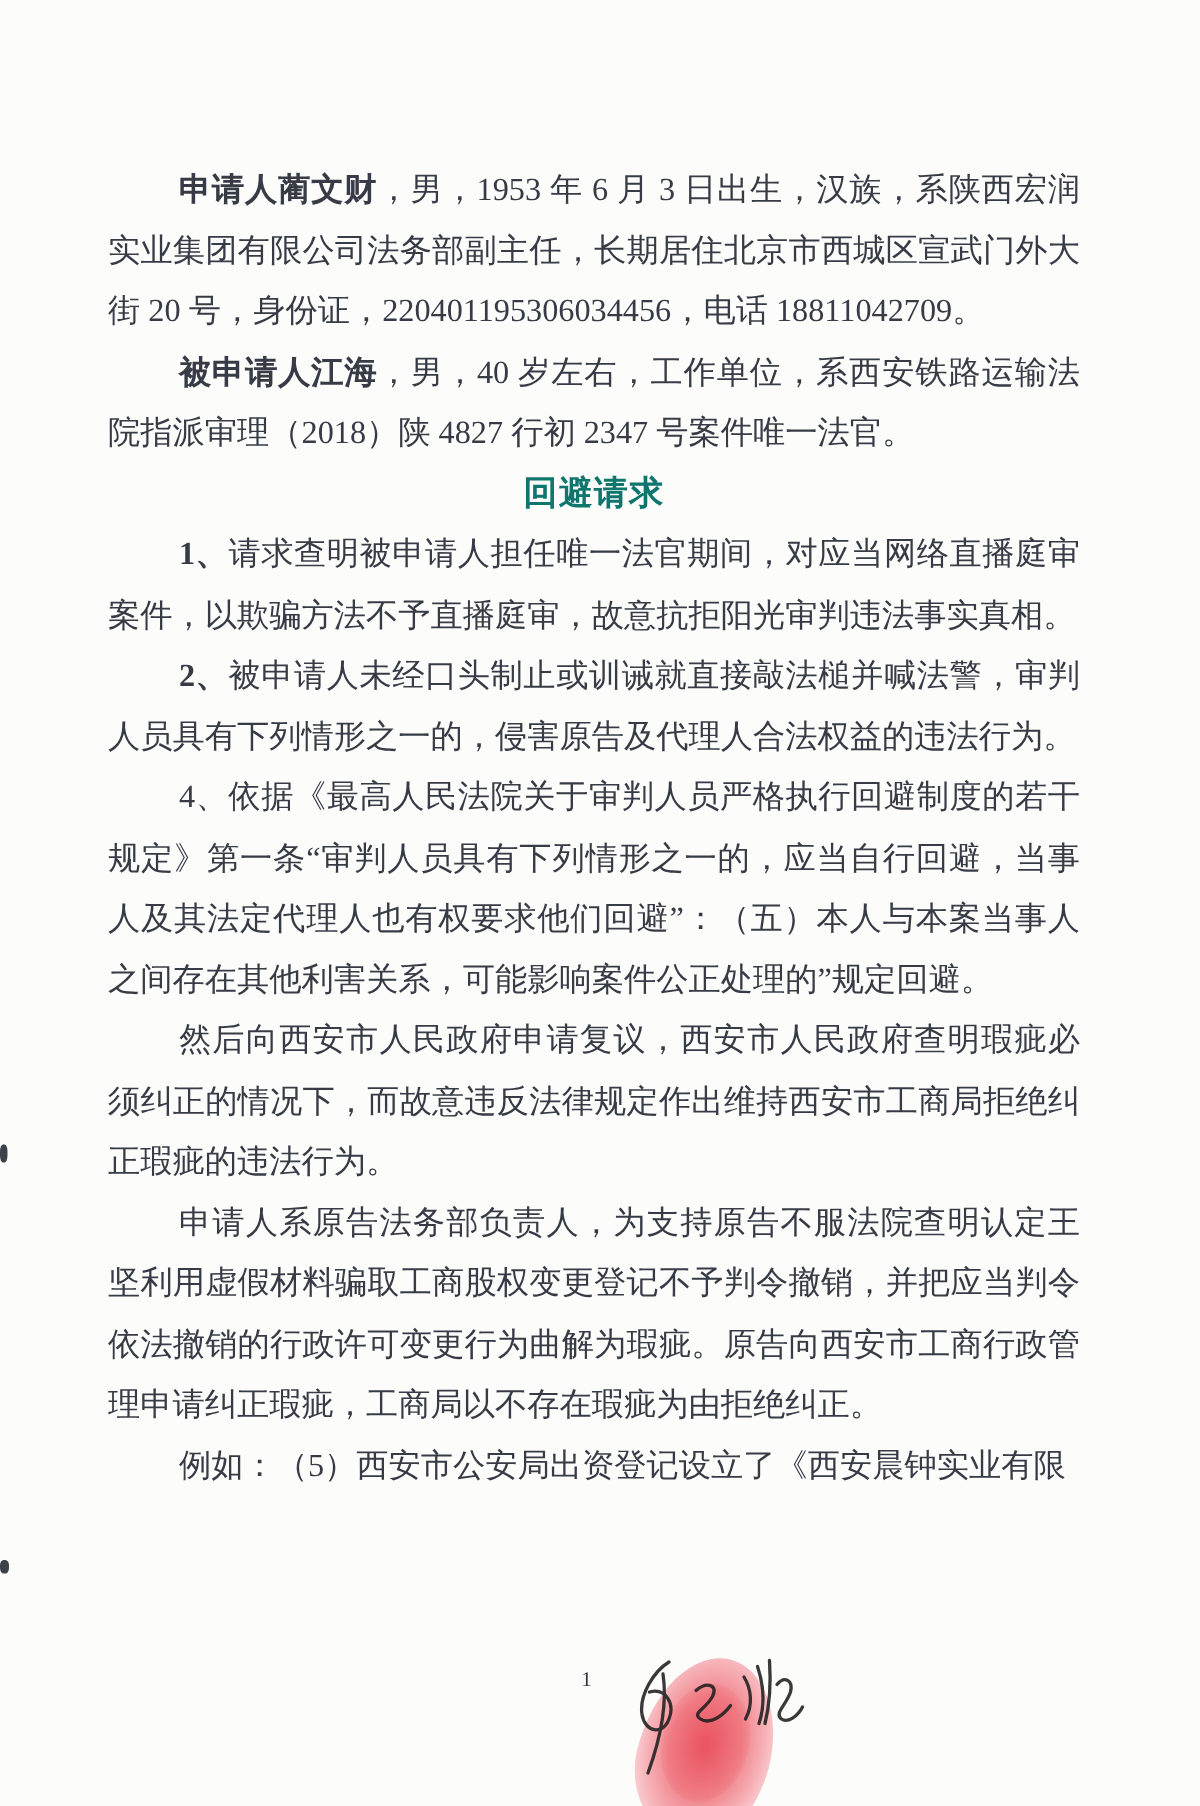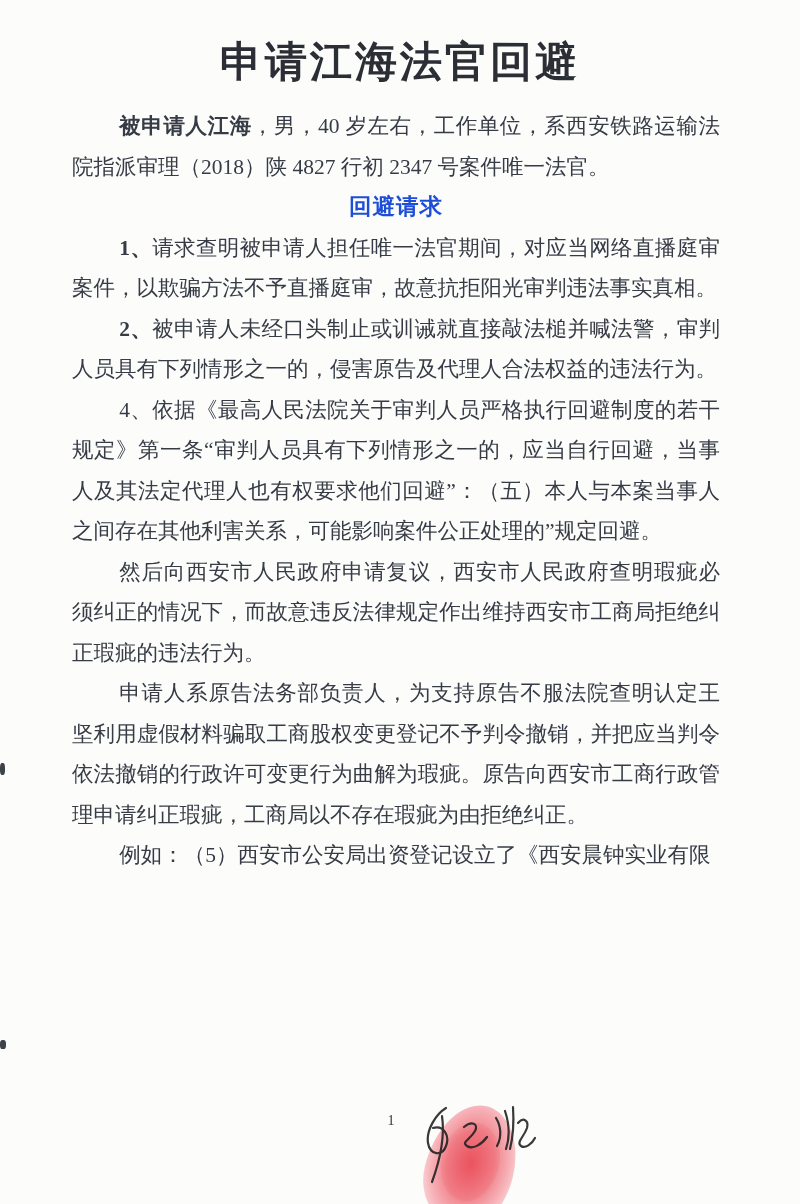--- a/index.html
+++ b/index.html
@@ -34,21 +34,21 @@
   }
   .doc-body p { margin:0; text-indent:2.2em; }
   .doc-body h2 {
     margin:0;
     text-align:center;
     text-indent:0;
     font-size:22.5px;
     line-height:40.5px;
     font-weight:bold;
     letter-spacing:1px;
-    color:#1d4ed8;
+    color:#0f766e;
   }
   .lead { font-weight:bold; }
   .pagenum-wrap {
     position:absolute;
     top:1113px; left:0; width:782px;
     text-align:center;
     font-size:14px;
     color:#30343c;
   }
   .thumbprint {
@@ -86,23 +86,23 @@
     border-radius:40%;
   }
   .speck-1 { left:0; top:763px; width:5px; height:12px; }
   .speck-2 { left:0; top:1040px; width:6px; height:9px; }
 </style>
 </head>
 <body>
 
 <div class="page">
 
-  <h1 class="title">申请江海法官回避</h1>
 
   <div class="doc-body">
+    <p><b class="lead">申请人蔺文财</b><span>，男，1953 年 6 月 3 日出生，汉族，系陕西宏润实业集团有限公司法务部副主任，长期居住北京市西城区宣武门外大街 20 号，身份证，220401195306034456，电话 18811042709。</span></p>
     <p><b class="lead">被申请人江海</b><span>，男，40 岁左右，工作单位，系西安铁路运输法院指派审理（2018）陕 4827 行初 2347 号案件唯一法官。</span></p>
 
     <h2>回避请求</h2>
 
     <p><b class="lead">1、</b><span>请求查明被申请人担任唯一法官期间，对应当网络直播庭审案件，以欺骗方法不予直播庭审，故意抗拒阳光审判违法事实真相。</span></p>
     <p><b class="lead">2、</b><span>被申请人未经口头制止或训诫就直接敲法槌并喊法警，审判人员具有下列情形之一的，侵害原告及代理人合法权益的违法行为。</span></p>
     <p>4、依据《最高人民法院关于审判人员严格执行回避制度的若干规定》第一条“审判人员具有下列情形之一的，应当自行回避，当事人及其法定代理人也有权要求他们回避”：（五）本人与本案当事人之间存在其他利害关系，可能影响案件公正处理的”规定回避。</p>
 
 
     <p>然后向西安市人民政府申请复议，西安市人民政府查明瑕疵必须纠正的情况下，而故意违反法律规定作出维持西安市工商局拒绝纠正瑕疵的违法行为。</p>

